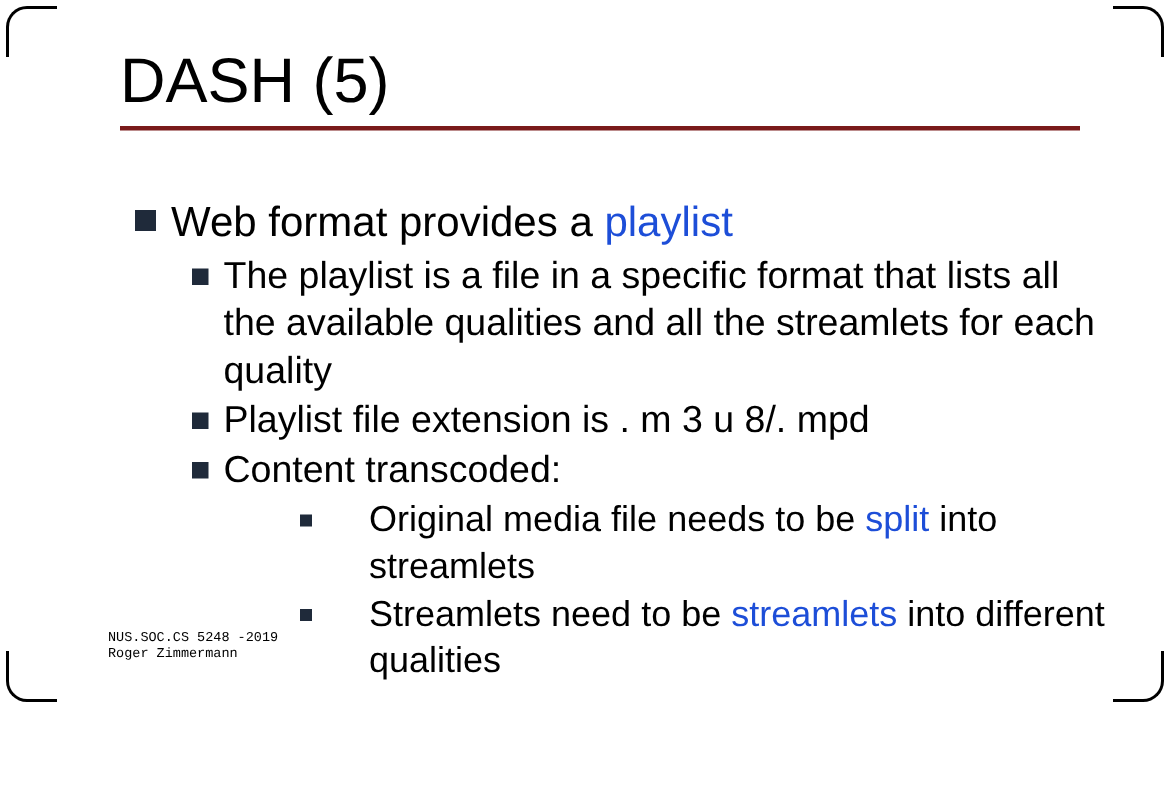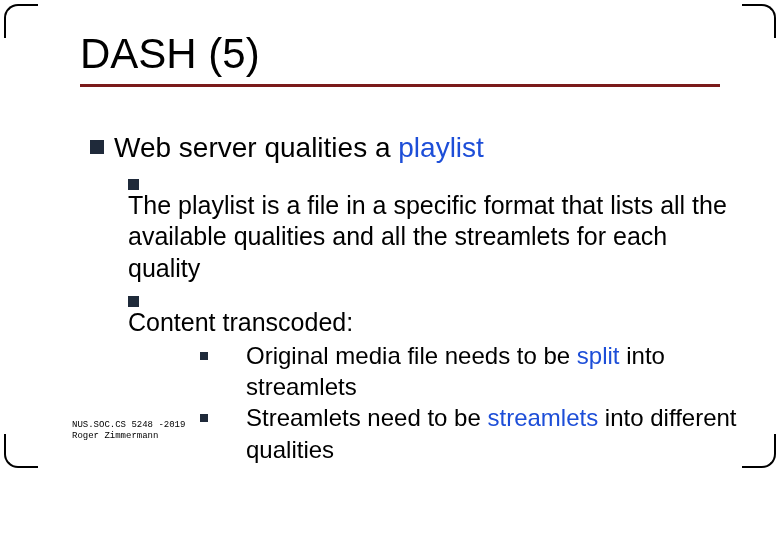--- a/index.html
+++ b/index.html
@@ -49,21 +49,21 @@
     right: 40px;
   }
 
   .lvl1 { display: flex; margin-bottom: 2px; }
   .lvl1 .bullet {
     width: 14px; height: 14px; background: #1f2a3a; margin-top: 10px; margin-right: 10px; flex: 0 0 auto;
   }
   .lvl1 .text { font-size: 28px; line-height: 1.25; }
 
   .lvl2-group { margin-left: 38px; margin-top: 4px; }
-  .lvl2 { display: flex; margin-bottom: 2px; flex-direction: column; }
+  .lvl2 { display: flex; margin-bottom: 2px; }
   .lvl2 .bullet {
     width: 11px; height: 11px; background: #1f2a3a; margin-top: 10px; margin-right: 10px; flex: 0 0 auto;
   }
   .lvl2 .text { font-size: 25px; line-height: 1.25; }
 
   .lvl3-group { margin-left: 72px; margin-top: 2px; }
   .lvl3 { display: flex; margin-bottom: 0px; gap: 28px; }
   .lvl3 .bullet {
     width: 8px; height: 8px; background: #1f2a3a; margin-top: 12px; margin-right: 10px; flex: 0 0 auto;
   }
@@ -91,28 +91,32 @@
   <div class="corner bl"></div>
   <div class="corner br"></div>
 
   <div class="title">DASH (5)</div>
 
   <div class="body">
 
     <div class="lvl1">
       <div class="bullet"></div>
       <div class="text">
-        <span>Web server qualities a </span><span class="hl">playlist</span>
+        <span>Web format provides a </span><span class="hl">playlist</span>
       </div>
     </div>
 
     <div class="lvl2-group">
       <div class="lvl2">
         <div class="bullet"></div>
         <div class="text">The playlist is a file in a specific format that lists all the available qualities and all the streamlets for each quality</div>
+      </div>
+      <div class="lvl2">
+        <div class="bullet"></div>
+        <div class="text">Playlist file extension is . m 3 u 8/. mpd</div>
       </div>
       <div class="lvl2">
         <div class="bullet"></div>
         <div class="text">Content transcoded:</div>
       </div>
 
       <div class="lvl3-group">
         <div class="lvl3">
           <div class="bullet"></div>
           <div class="text">

